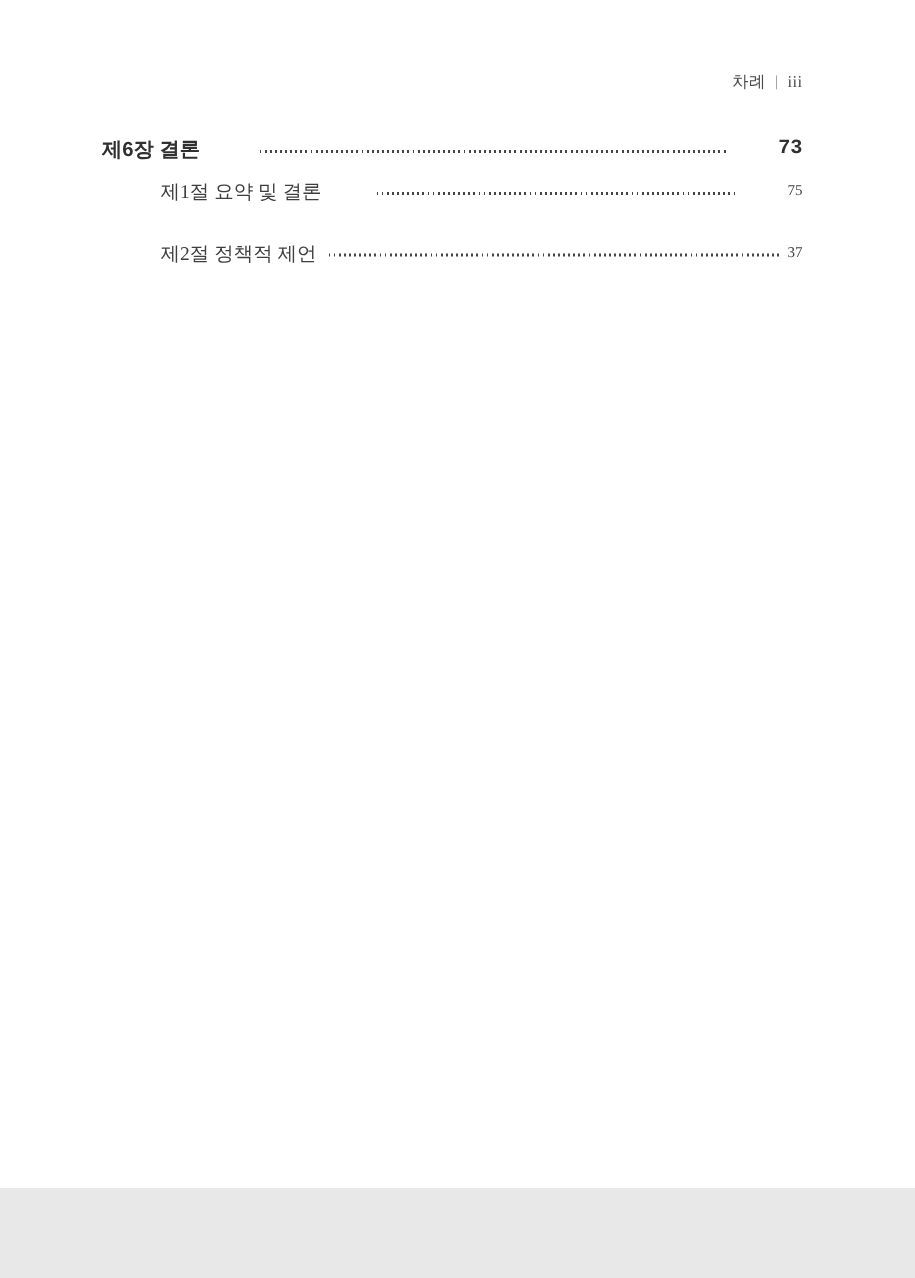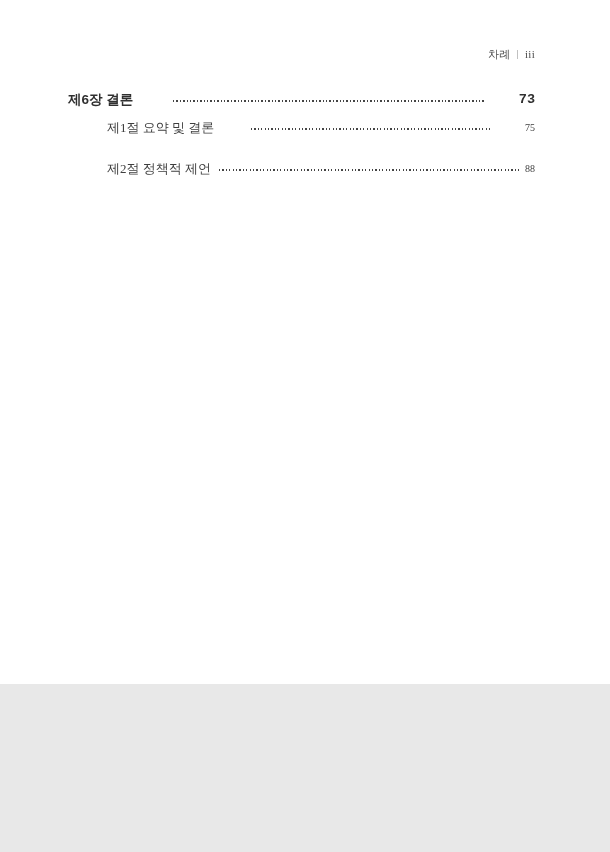--- a/index.html
+++ b/index.html
@@ -5,21 +5,21 @@
   :root{
     --ink:#303030;
     --ink-soft:#3e3e3e;
     --leader:#454545;
     --head:#4a4a4a;
     --paper:#ffffff;
   }
   html,body{margin:0;padding:0;background:#e8e8e8;}
   .page{
     position:relative;
-    width:610px;height:684px;
+    width:610px;height:792px;
     background:var(--paper);
     margin:0 auto;
     font-family:"Liberation Serif","DejaVu Serif",serif;
     overflow:hidden;
     box-sizing:border-box;
   }
   .running-head{
     position:absolute;
     top:47px;left:68px;right:75px;
     text-align:right;
@@ -107,19 +107,19 @@
 
     <div class="row section r2">
       <span class="label">제1절 요약 및 결론</span>
       <span class="leader"></span>
       <span class="pagenum">75</span>
     </div>
 
     <div class="row section r3">
       <span class="label">제2절 정책적 제언</span>
       <span class="leader"></span>
-      <span class="pagenum">88</span>
+      <span class="pagenum">37</span>
     </div>
 
 
 
   </div>
 </div>
 
 </body></html>

